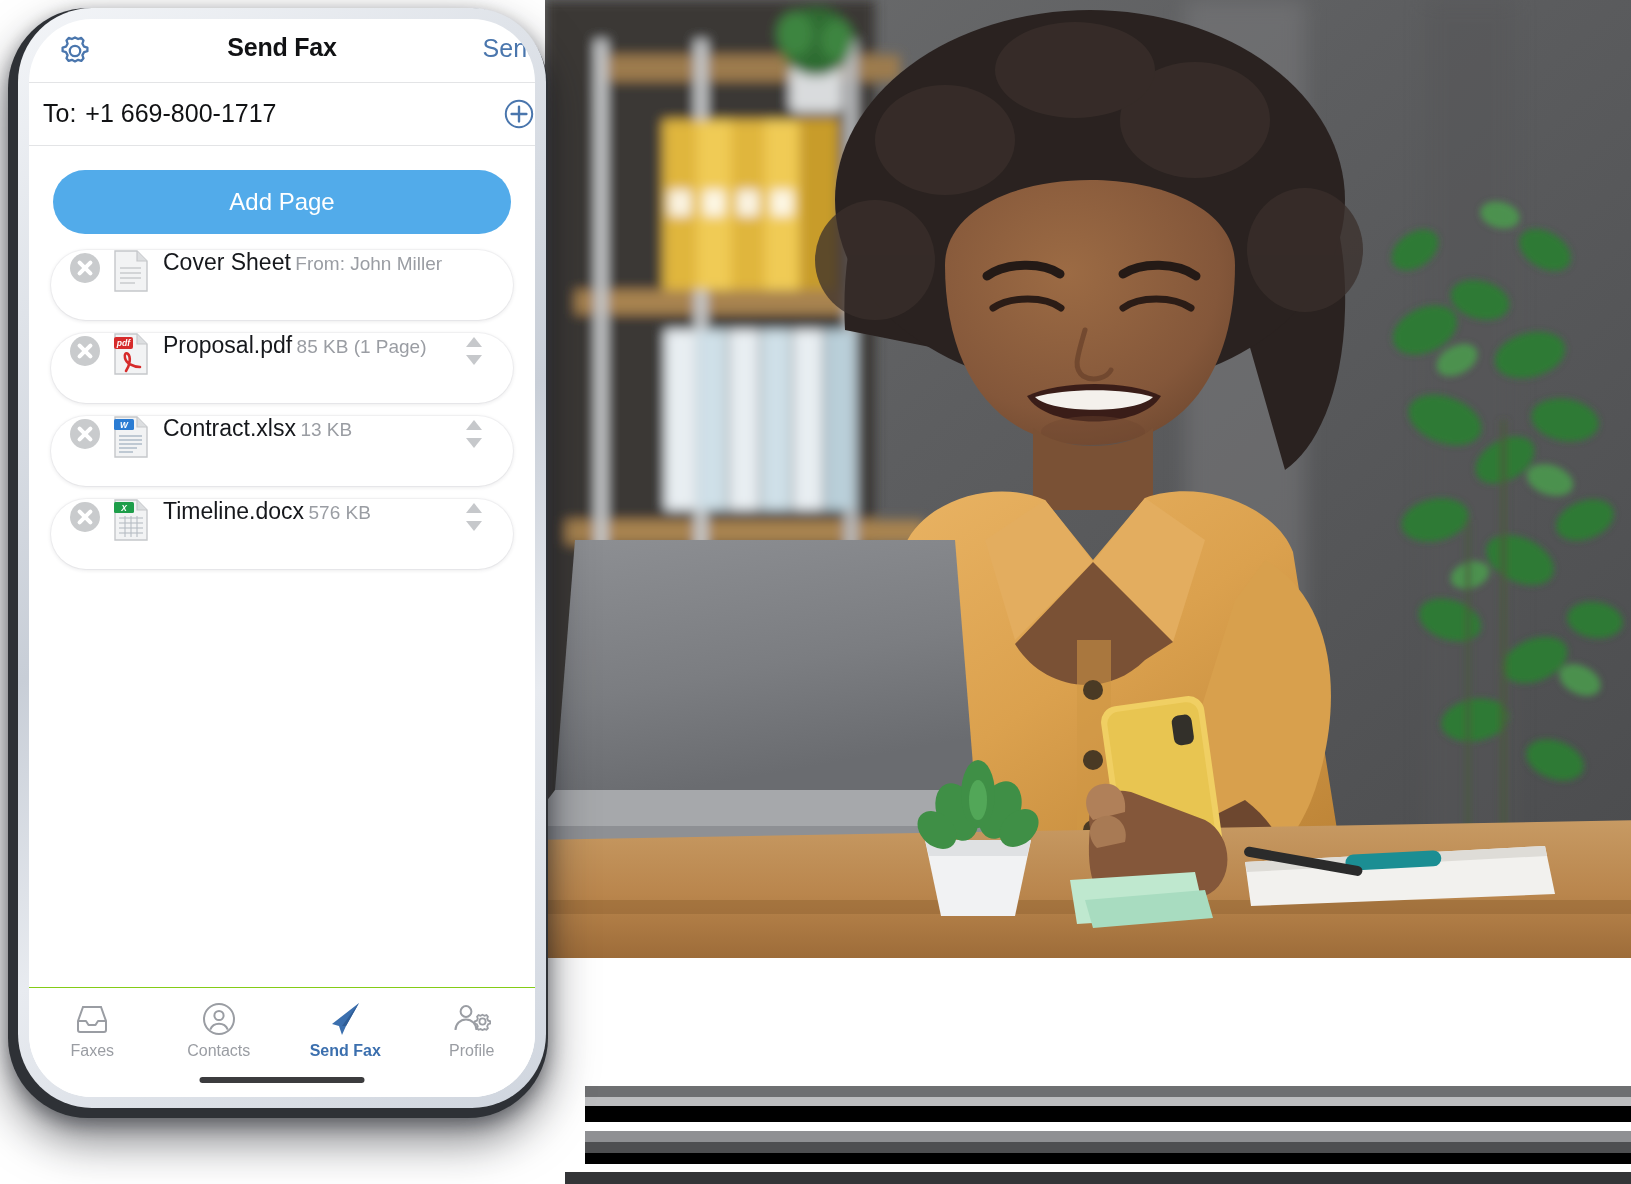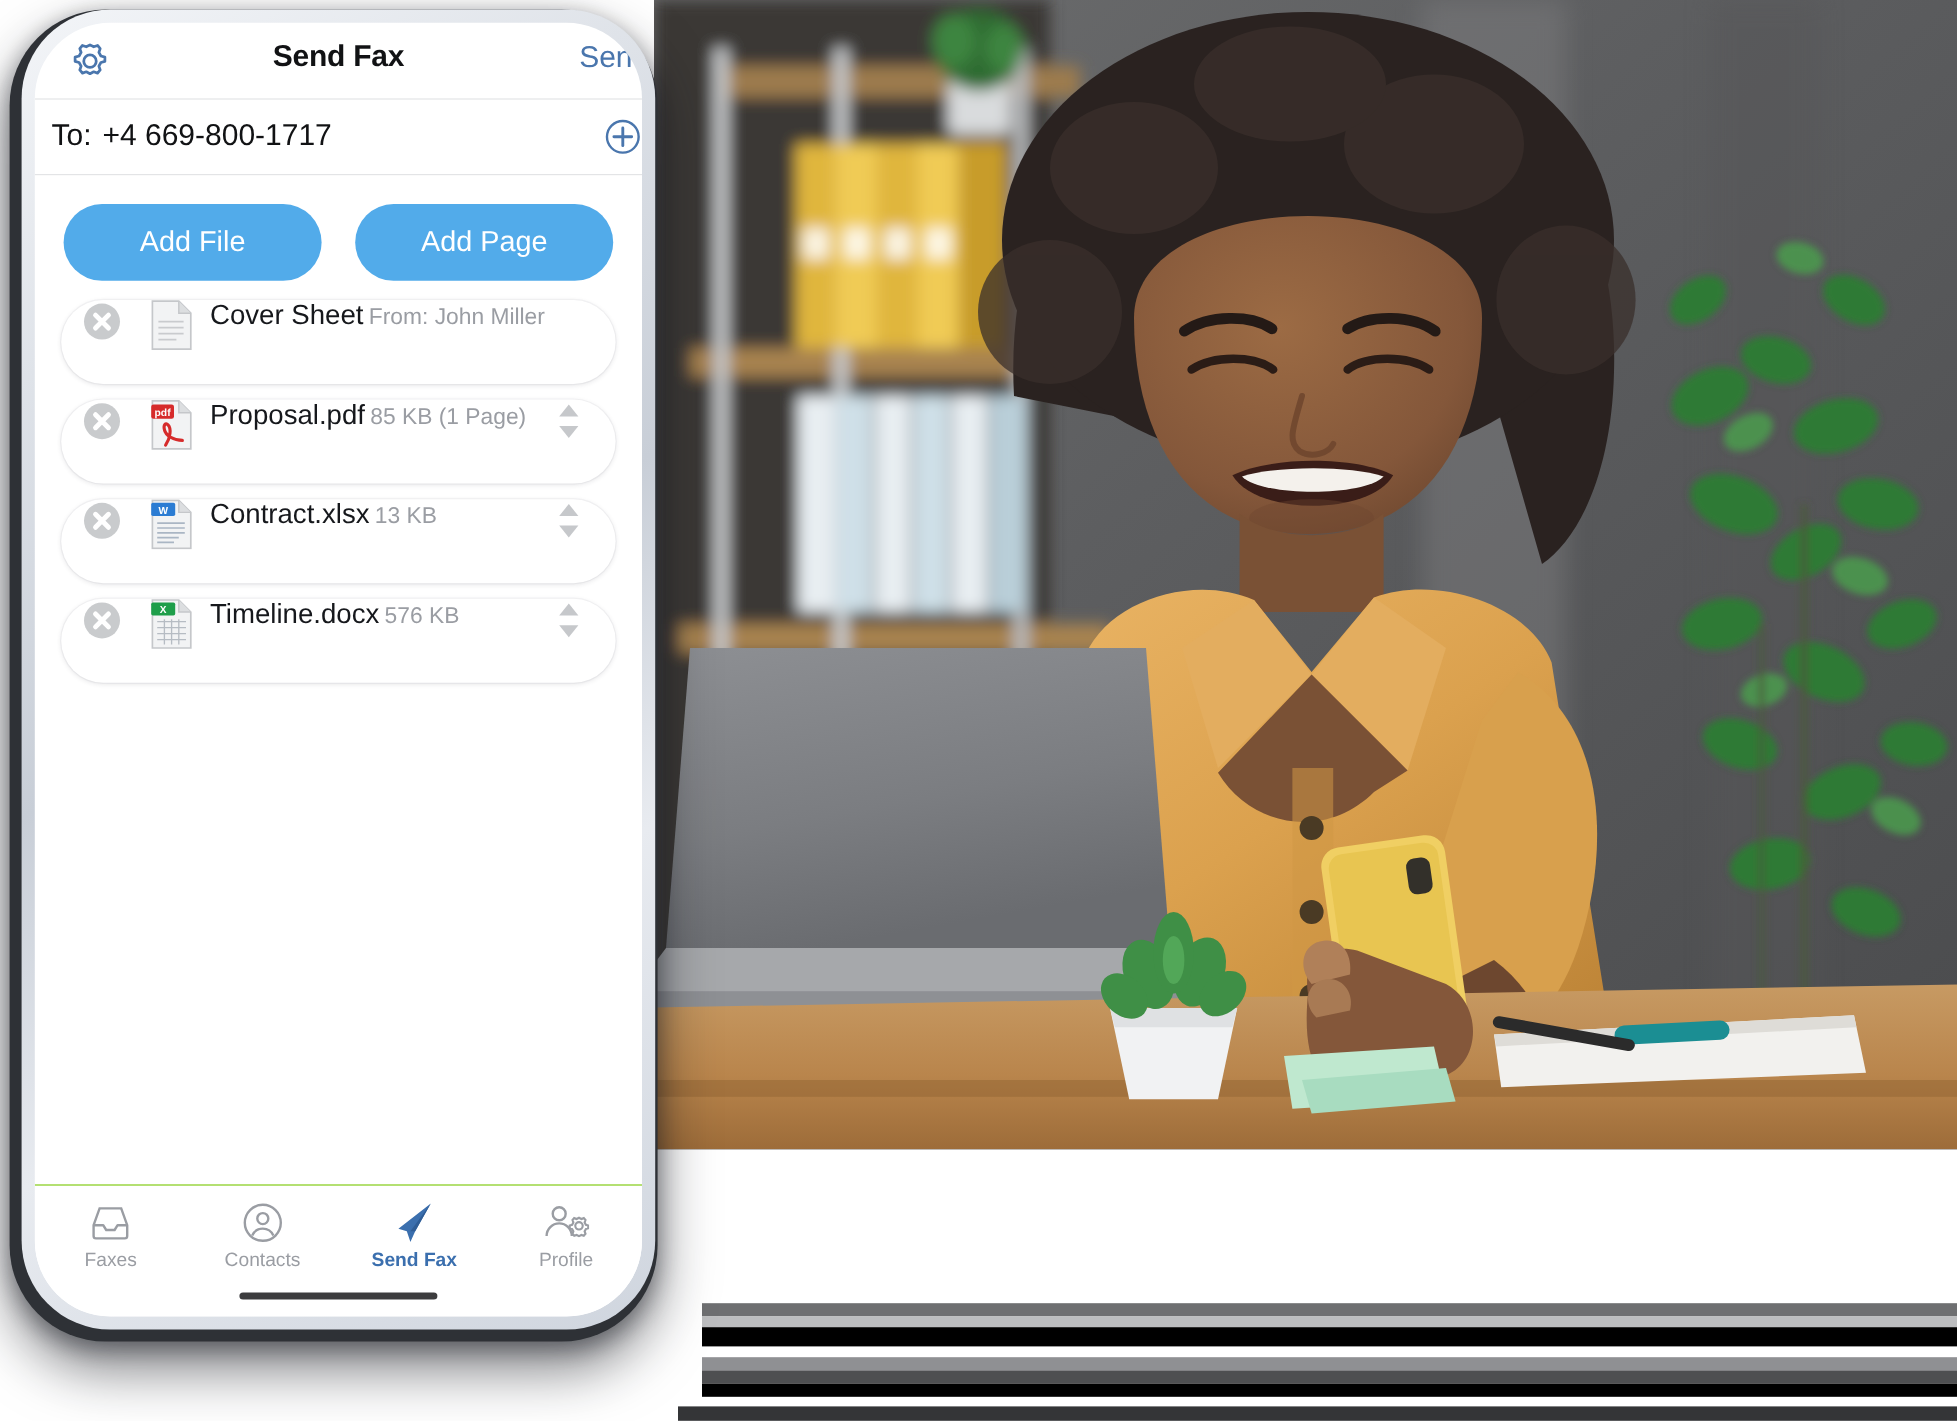--- a/index.html
+++ b/index.html
@@ -95,21 +95,21 @@
   }
 
   
   .filelist { padding:0 22px; display:flex; flex-direction:column; gap:13px; }
   .file-card {
     position:relative; height:70px; border-radius:35px; background:#fff;
     box-shadow: 0 1px 4px rgba(35,40,55,.13), 0 0 0 1px rgba(35,40,55,.035);
     display:flex; align-items:flex-start; padding-left:16px;
   }
   .remove-ico { width:36px; height:36px; flex:0 0 36px; }
-  .ftype-ico { width:36px; height:25px; flex:0 0 36px; margin-left:22px; }
+  .ftype-ico { width:36px; height:25px; flex:0 0 36px; margin-left:10px;font-style:italic; }
   .fmeta { margin-left:14px; flex:1 1 auto; min-width:0; }
   .fname { font-size:23px; color:#16181c; line-height:1.08; white-space:nowrap; overflow:hidden; }
   .fsub  { font-size:19px; color:#9a9da3; line-height:1.25; margin-top:2px; white-space:nowrap; }
   .reorder { width:26px; height:36px; flex:0 0 26px; margin-right:26px; }
 
   
   .tabbar {
     position:absolute; left:0; right:0; bottom:0; height:110px;
     border-top:1px solid #84cc16; background:#fff;
     display:flex; align-items:flex-start; padding-top:14px;
@@ -366,32 +366,31 @@
             <circle cx="20" cy="20" r="5.2"></circle>
           </g>
         </svg>
       </div>
       <div class="nav-title">Send Fax</div>
       <div class="send-btn">Send</div>
     </div>
 
     <div class="to-row">
       <div class="to-text">
-        <span class="lbl">To:</span><span>+4 669-800-1717</span>
+        <span class="lbl">To:</span><span>+1 669-800-1717</span>
       </div>
       <div class="plus-btn">
         <svg width="40" height="40" viewBox="0 0 40 40">
           <circle cx="20" cy="20" r="13.2" fill="none" stroke="#4a76ad" stroke-width="2"></circle>
           <path d="M20 12.6 V27.4 M12.6 20 H27.4" stroke="#4a76ad" stroke-width="2.4" stroke-linecap="round"></path>
         </svg>
       </div>
     </div>
 
     <div class="actions">
-      <button class="act-btn">Add File</button>
       <button class="act-btn">Add Page</button>
     </div>
 
     <div class="filelist">
 
       <div class="file-card">
         <span class="remove-ico">
           <svg width="36" height="36" viewBox="0 0 36 36">
             <circle cx="18" cy="18" r="15" fill="#c9cbcd"></circle>
             <path d="M12.6 12.6 L23.4 23.4 M23.4 12.6 L12.6 23.4" stroke="#fff" stroke-width="4.1" stroke-linecap="round"></path>

